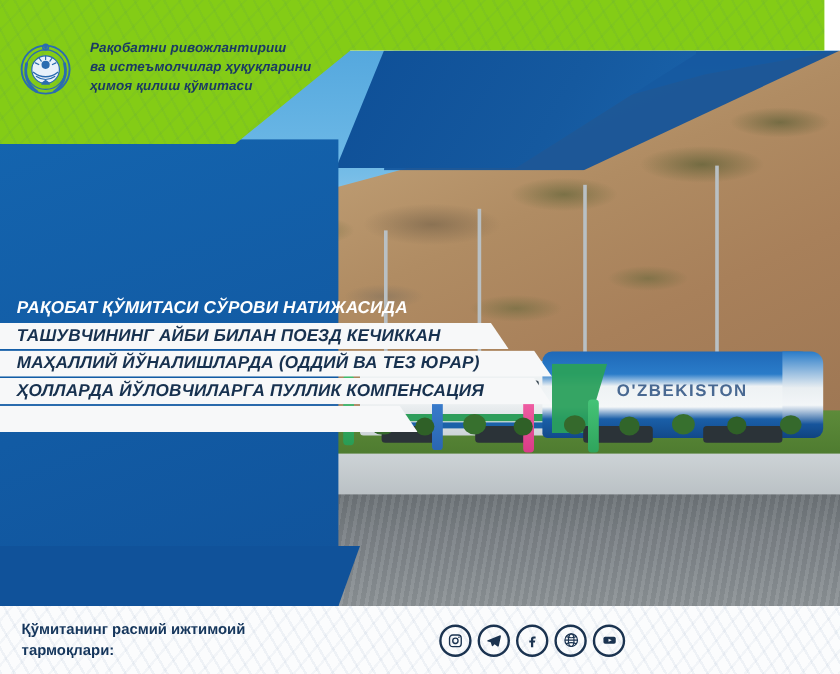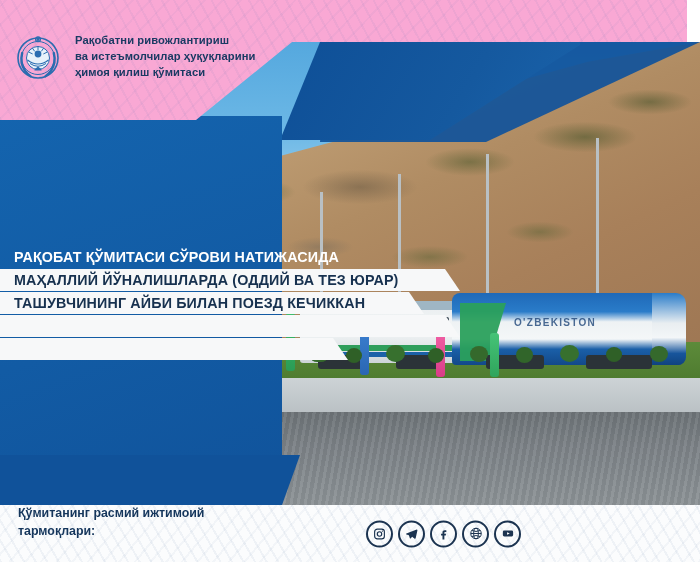--- a/index.html
+++ b/index.html
@@ -90,33 +90,34 @@
     border-radius:0 10px 8px 0;
   }
   .loco-green{
     position:absolute;left:160px;top:14px;width:46px;height:58px;
     background:#2aa05c;
     clip-path:polygon(0 0,100% 0,62% 100%,0 100%);
     opacity:.95;
   }
   .loco-text{
     position:absolute;left:214px;top:28px;
-    font-size:10px;letter-spacing:1.3px;font-weight:700;color:#20477a;
+    font-size:14px;letter-spacing:1.3px;font-weight:700;color:#20477a;
     font-family:"Liberation Sans",sans-serif;opacity:.8;
   }
   .bogie{position:absolute;top:66px;height:14px;background:#2b3338;border-radius:3px;}
   .flag{position:absolute;width:9px;height:58px;border-radius:3px;}
   .pole{position:absolute;width:3px;background:#b9c0c4;}
 
   
   .header{
     position:absolute;left:0;top:0;width:687px;height:120px;
-    background:#f9a8d4;
+    background:#84cc16;
     clip-path:polygon(0 0,700px 0,700px 42px,292px 42px,196px 120px,0 120px);
     overflow:hidden;
+    font-style:italic;
   }
   .header-watermark{
     position:absolute;inset:0;
     background:
       repeating-linear-gradient(62deg,rgba(30,90,160,.05) 0 2px,rgba(255,255,255,0) 2px 11px),
       repeating-linear-gradient(-46deg,rgba(30,90,160,.04) 0 2px,rgba(255,255,255,0) 2px 13px);
   }
   .header-inner{position:absolute;left:14px;top:33px;display:flex;align-items:center;gap:13px;}
   .emblem{width:48px;height:48px;position:relative;flex:0 0 auto;}
   .org-title{
@@ -150,20 +151,21 @@
   
   .headline{position:absolute;left:0;top:246px;width:700px;}
   .hl-line{
     position:relative;
     font-size:14.3px;font-weight:700;letter-spacing:.15px;
     line-height:20px;height:20px;
     padding:1px 0 1px 14px;
     white-space:nowrap;
     display:flex;align-items:center;
     margin-bottom:1px;
+    font-style:italic;
   }
   .hl-line .bg{
     position:absolute;left:0;top:0;height:100%;z-index:0;
   }
   .hl-line .txt{position:relative;z-index:1;}
 
   .hl-1{color:#ffffff;}
   .hl-dark{color:#17314f;}
   .hl-dark .bg{background:#f7f8f9;}
 
@@ -177,21 +179,21 @@
     position:absolute;left:0;top:505px;width:700px;height:57px;
     background:#fbfcfd;overflow:hidden;
   }
   .footer-watermark{
     position:absolute;inset:0;
     background:
       repeating-linear-gradient(60deg,rgba(25,70,130,.055) 0 2px,rgba(255,255,255,0) 2px 10px),
       repeating-linear-gradient(-50deg,rgba(25,70,130,.04) 0 2px,rgba(255,255,255,0) 2px 12px);
   }
   .footer-inner{
-    position:absolute;inset:0;display:flex;align-items:flex-start;
+    position:absolute;inset:0;display:flex;align-items:center;
   }
   .footer-label{
     margin-left:18px;color:#15365c;font-size:12.4px;font-weight:700;
     line-height:1.45;white-space:pre-line;
   }
   .socials{
     position:absolute;left:366px;top:50%;transform:translateY(-50%);
     display:flex;align-items:center;gap:5px;
   }
   .sicon{
@@ -300,29 +302,30 @@
 ва истеъмолчилар ҳуқуқларини
 ҳимоя қилиш қўмитаси</div>
     </div>
   </div>
 
   <div class="headline">
     <div class="hl-line hl-1">
       <span class="txt">РАҚОБАТ ҚЎМИТАСИ СЎРОВИ НАТИЖАСИДА</span>
     </div>
     <div class="hl-line hl-dark">
+      <span class="bg b3"></span>
+        <span class="txt">ТАШУВЧИНИНГ АЙБИ БИЛАН ПОЕЗД КЕЧИККАН</span>
+    </div>
+    <div class="hl-line hl-dark">
       <span class="bg b2"></span>
         <span class="txt">МАҲАЛЛИЙ ЙЎНАЛИШЛАРДА (ОДДИЙ ВА ТЕЗ ЮРАР)</span>
     </div>
     <div class="hl-line hl-dark">
-      <span class="bg b3"></span>
-        <span class="txt">ТАШУВЧИНИНГ АЙБИ БИЛАН ПОЕЗД КЕЧИККАН</span>
-    </div>
-    <div class="hl-line hl-dark">
       <span class="bg b4"></span>
+        <span class="txt">ҲОЛЛАРДА ЙЎЛОВЧИЛАРГА ПУЛЛИК КОМПЕНСАЦИЯ</span>
     </div>
     <div class="hl-line hl-dark">
       <span class="bg b5"></span>
     </div>
   </div>
 
   <div class="footer">
     <div class="footer-watermark"></div>
     <div class="footer-inner">
       <div class="footer-label">Қўмитанинг расмий ижтимоий

